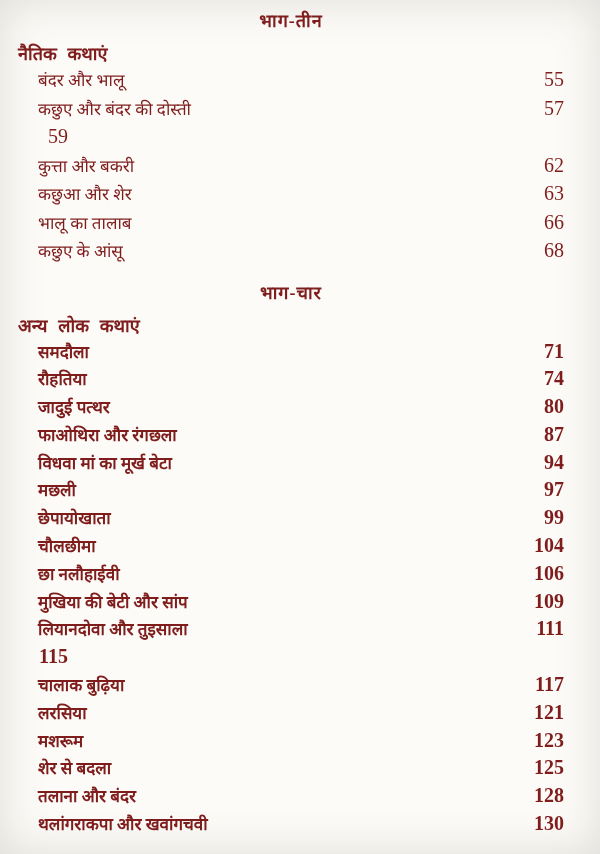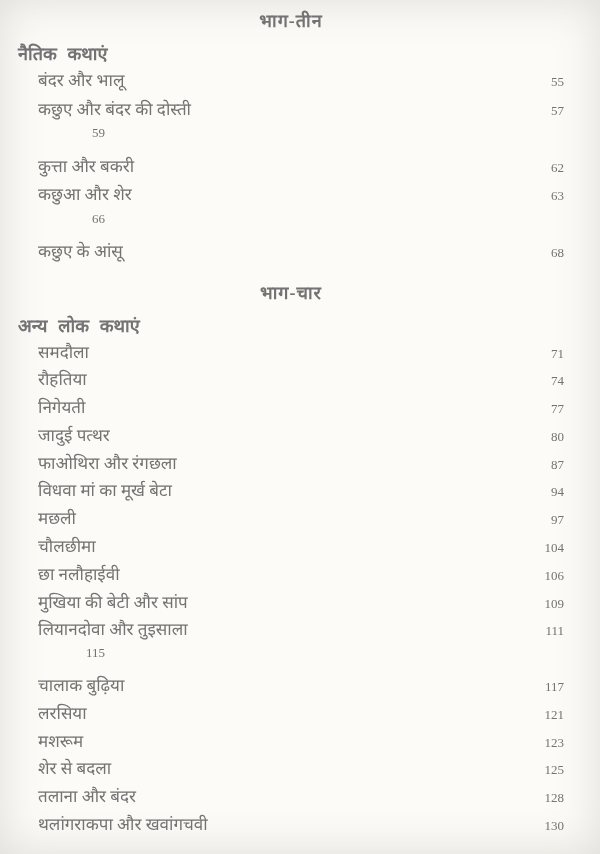--- a/index.html
+++ b/index.html
@@ -8,21 +8,21 @@
     background: #e9e8e4;
     font-family: "Liberation Serif", "DejaVu Serif", serif;
   }
   .page {
     position: relative;
     width: 600px; height: 854px;
     box-sizing: border-box;
     background: #fcfbf7;
     box-shadow: inset 0 0 45px rgba(90,85,75,0.18);
     padding: 8px 36px 0 18px;
-    color: #737373;
+    color: #7f1d1d;
     overflow: hidden;
   }
   .part-heading {
     text-align: center;
     font-weight: 700;
     font-size: 18px;
     line-height: 26px;
     letter-spacing: 1px;
   }
   .section-title {
@@ -33,28 +33,27 @@
     font-family: Liberation Mono, monospace;
   }
   .toc { margin: 0; }
   .row {
     display: flex;
     justify-content: space-between;
     align-items: baseline;
     padding-left: 20px;
     height: 28.5px;
   }
-  .toc-part4 .row { height: 27.8px; }
+  .toc-part4 .row { height: 27.8px; font-weight: bold; }
   .row .title { font-size: 17px; }
   .row .pageno {
     font-family: "Liberation Serif", serif;
-    font-size: 13px;
+    font-size: 20px;
     min-width: 30px;
     text-align: right;
-    margin-left: 37px;
   }
   .part-heading.second { margin-top: 12px; }
 </style>
 </head>
 <body>
 
 <div class="page">
 
   <div class="part-heading">भाग-तीन</div>
 
@@ -74,20 +73,21 @@
     </div>
     <div class="row">
       <span class="title">कुत्ता और बकरी</span>
       <span class="pageno">62</span>
     </div>
     <div class="row">
       <span class="title">कछुआ और शेर</span>
       <span class="pageno">63</span>
     </div>
     <div class="row">
+      <span class="title">भालू का तालाब</span>
       <span class="pageno">66</span>
     </div>
     <div class="row">
       <span class="title">कछुए के आंसू</span>
       <span class="pageno">68</span>
     </div>
   </div>
 
   <div class="part-heading second">भाग-चार</div>
 
@@ -96,38 +96,38 @@
   <div class="toc toc-part4">
     <div class="row">
       <span class="title">समदौला</span>
       <span class="pageno">71</span>
     </div>
     <div class="row">
       <span class="title">रौहतिया</span>
       <span class="pageno">74</span>
     </div>
     <div class="row">
-      <span class="title">निगेयती</span>
-      <span class="pageno">77</span>
-    </div>
-    <div class="row">
       <span class="title">जादुई पत्थर</span>
       <span class="pageno">80</span>
     </div>
     <div class="row">
       <span class="title">फाओथिरा और रंगछला</span>
       <span class="pageno">87</span>
     </div>
     <div class="row">
       <span class="title">विधवा मां का मूर्ख बेटा</span>
       <span class="pageno">94</span>
     </div>
     <div class="row">
       <span class="title">मछली</span>
       <span class="pageno">97</span>
+    </div>
+    <div class="row">
+      <span class="title">छेपायोखाता</span>
+      <span class="pageno">99</span>
     </div>
     <div class="row">
       <span class="title">चौलछीमा</span>
       <span class="pageno">104</span>
     </div>
     <div class="row">
       <span class="title">छा नलौहाईवी</span>
       <span class="pageno">106</span>
     </div>
     <div class="row">

